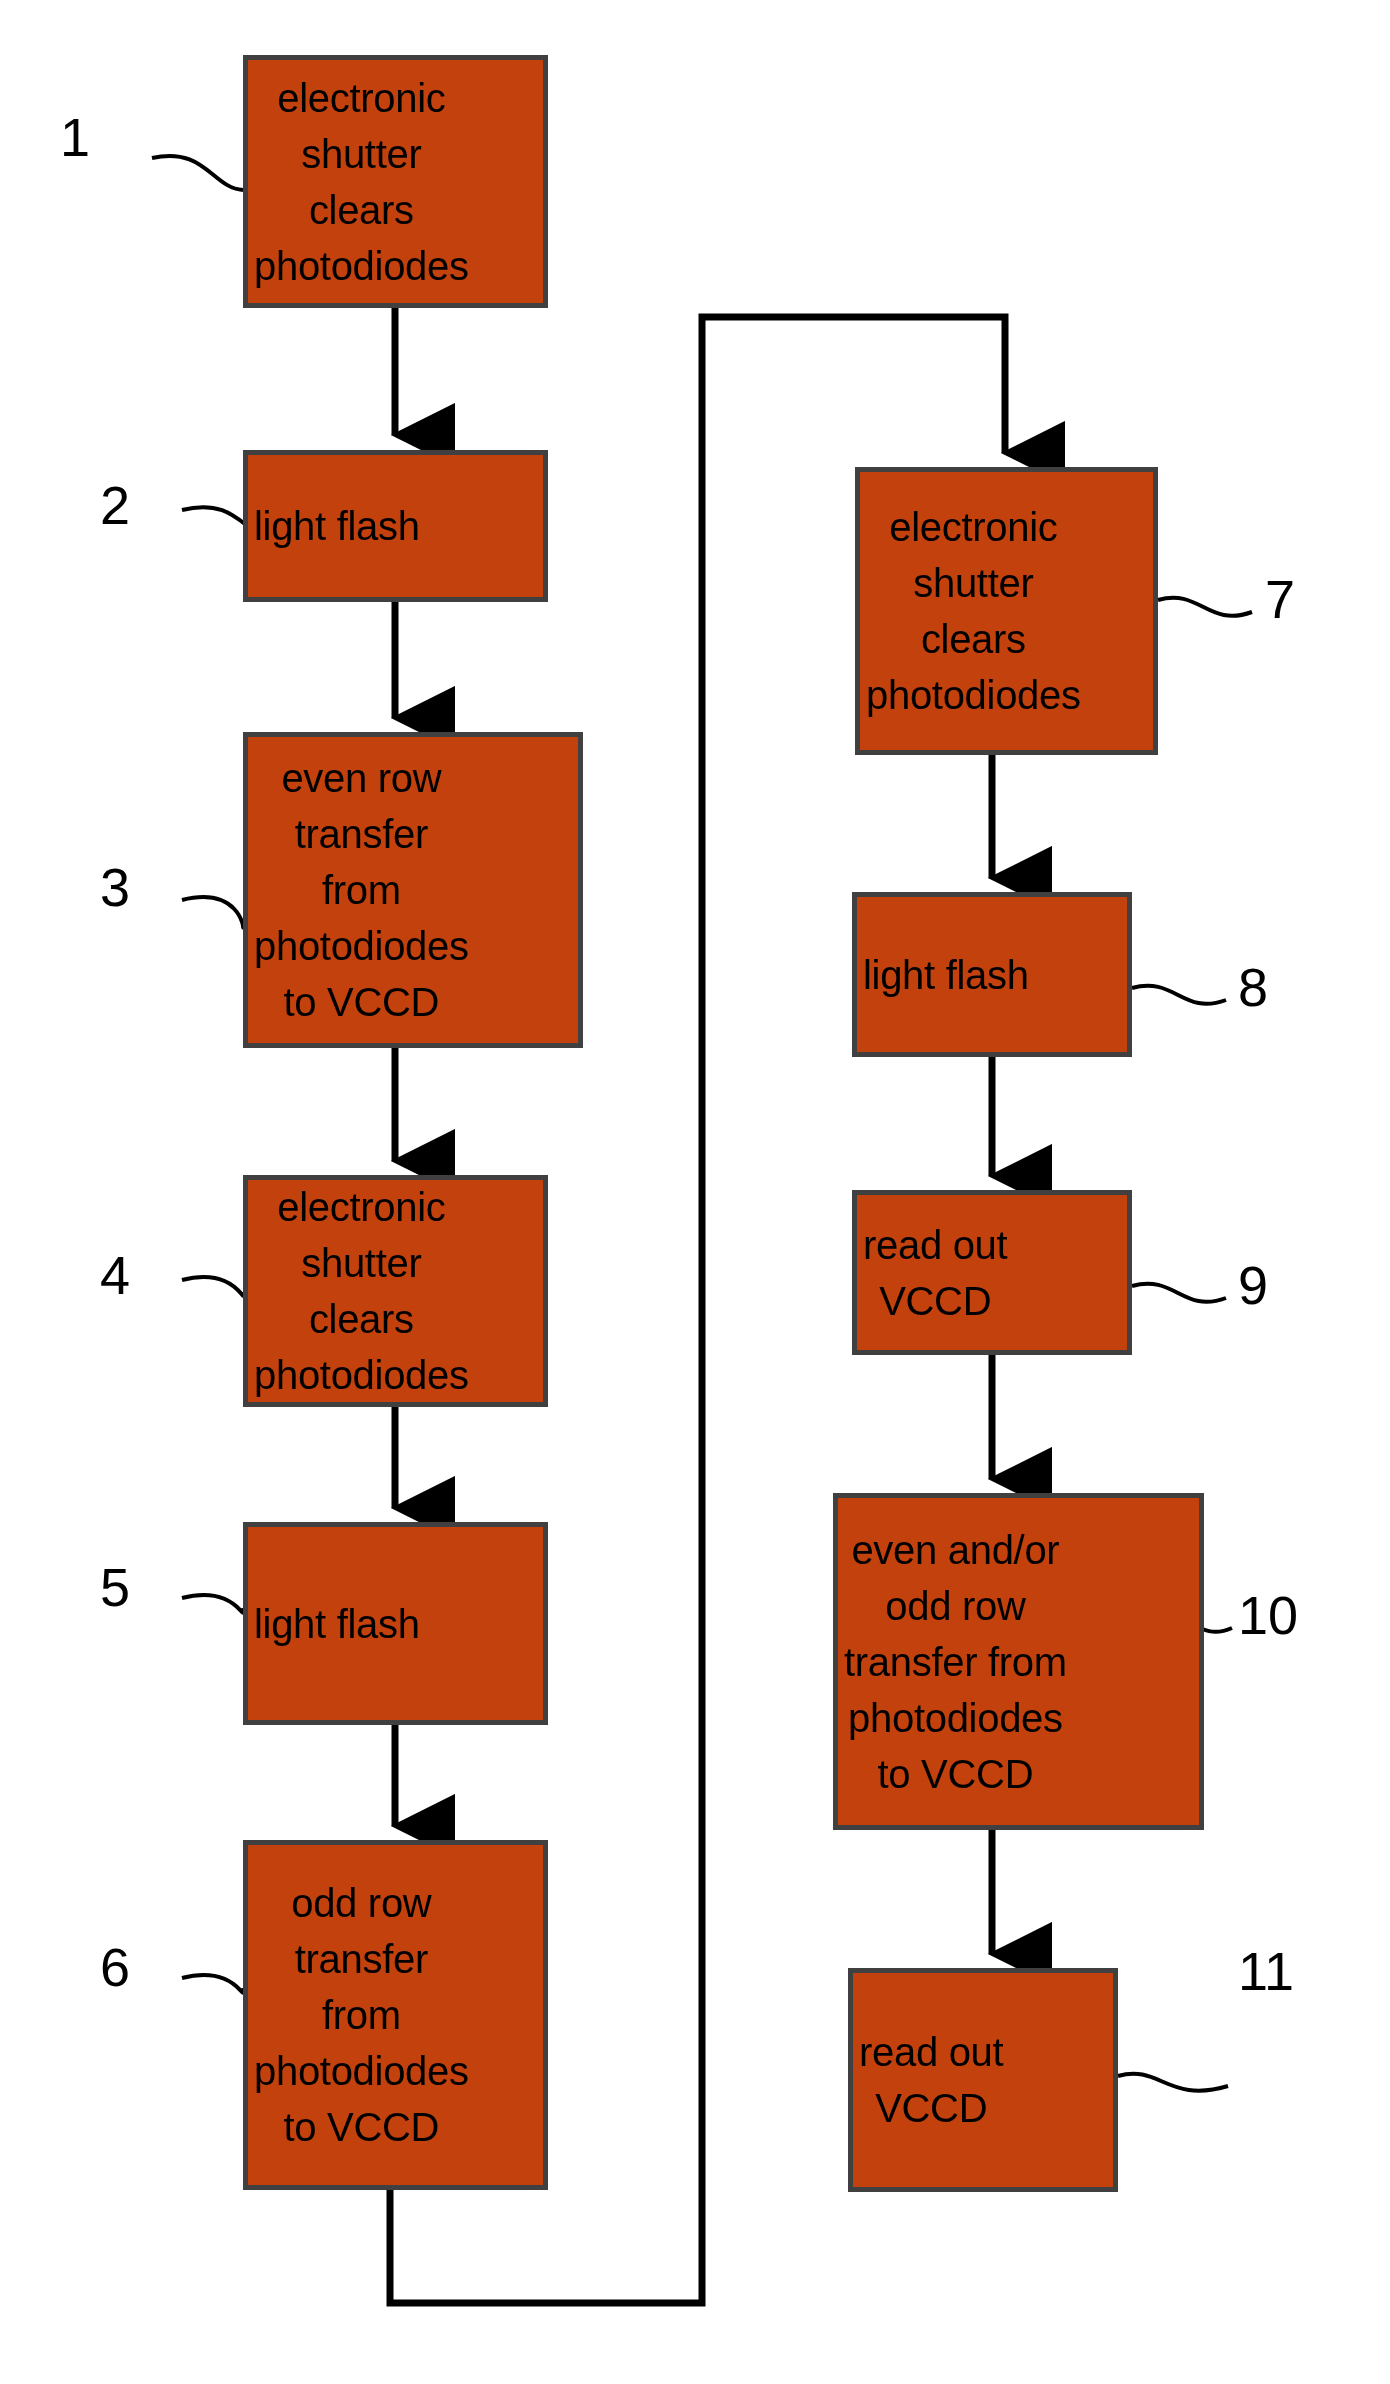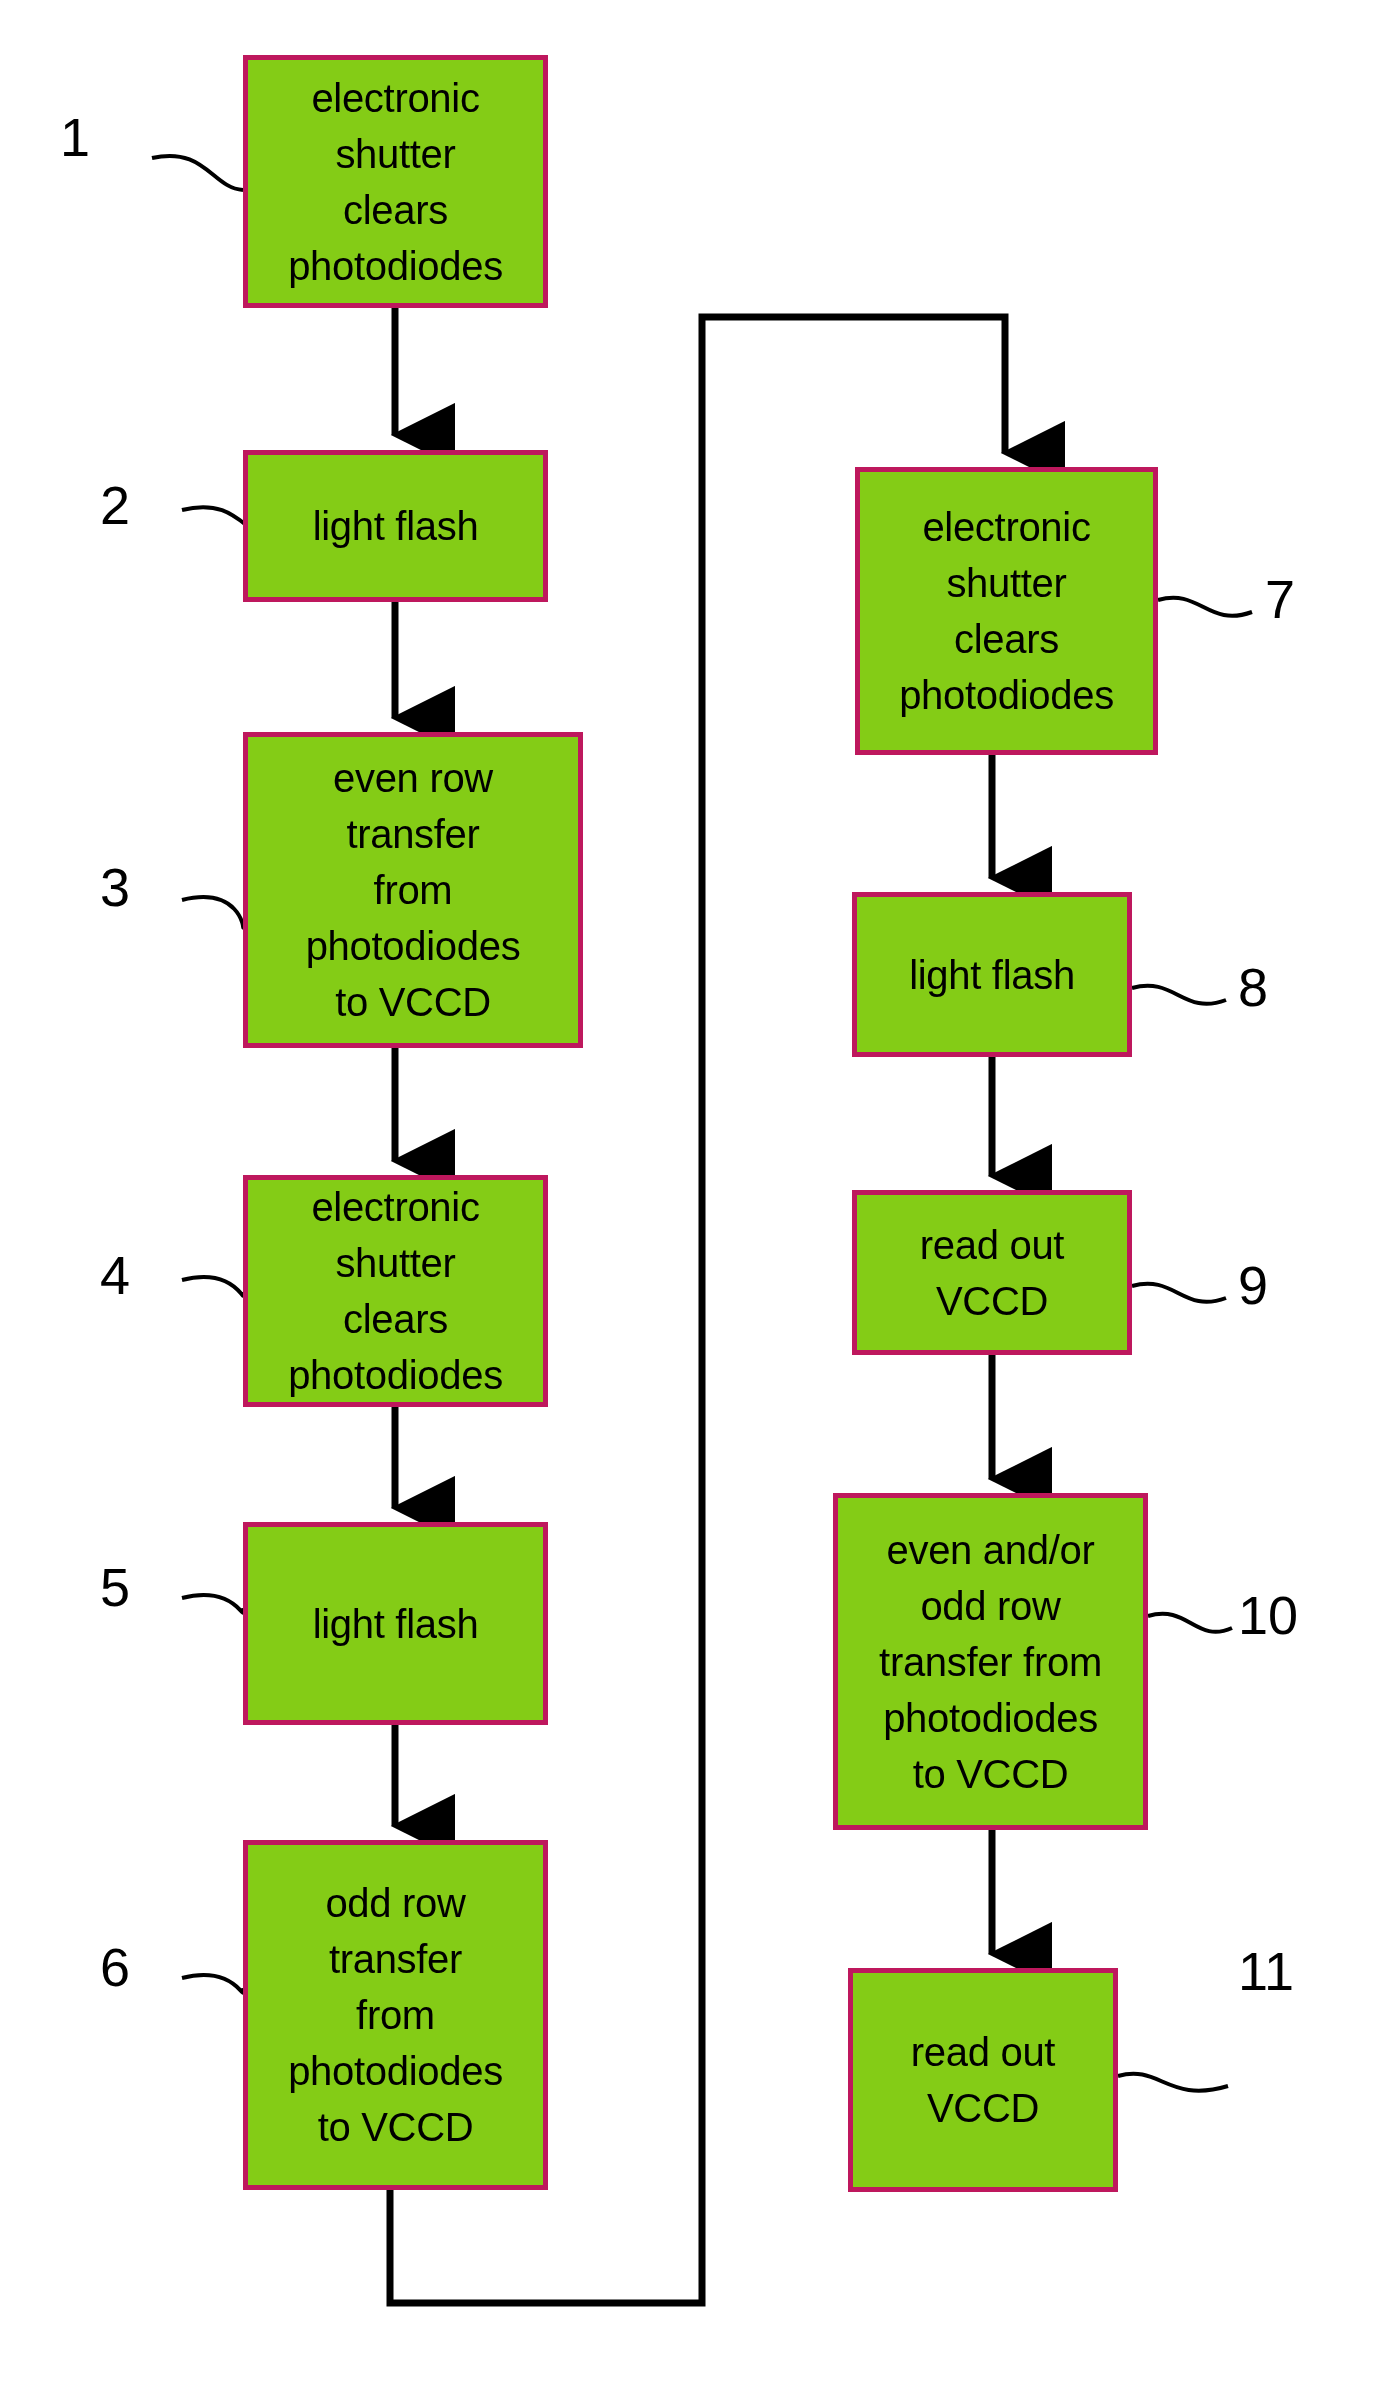--- a/index.html
+++ b/index.html
@@ -22,25 +22,24 @@
     left: 0;
     top: 0;
     width: 1390px;
     height: 2384px;
   }
 
   
   .box {
     position: absolute;
     box-sizing: border-box;
-    border: 5px solid #be185d;
-    background: #84cc16;
+    border: 5px solid #404040;
+    background: #c2410c;
     display: flex;
     align-items: center;
-    justify-content: center;
     text-align: center;
   }
   .box .box-label {
     display: block;
     font-size: 40px;
     line-height: 56px;
     letter-spacing: -0.3px;
     white-space: pre-line;
     padding: 0 6px;
   }
@@ -48,21 +47,21 @@
   
   #box-1  { left: 243px; top: 55px;   width: 305px; height: 253px; }
   #box-2  { left: 243px; top: 450px;  width: 305px; height: 152px; }
   #box-3  { left: 243px; top: 732px;  width: 340px; height: 316px; }
   #box-4  { left: 243px; top: 1175px; width: 305px; height: 232px; }
   #box-5  { left: 243px; top: 1522px; width: 305px; height: 203px; }
   #box-6  { left: 243px; top: 1840px; width: 305px; height: 350px; }
   #box-7  { left: 855px; top: 467px;  width: 303px; height: 288px; }
   #box-8  { left: 852px; top: 892px;  width: 280px; height: 165px; }
   #box-9  { left: 852px; top: 1190px; width: 280px; height: 165px; }
-  #box-10 { left: 833px; top: 1493px; width: 315px; height: 337px; }
+  #box-10 { left: 833px; top: 1493px; width: 371px; height: 337px; }
   #box-11 { left: 848px; top: 1968px; width: 270px; height: 224px; }
 
   
   .ref-num {
     position: absolute;
     font-size: 54px;
     line-height: 54px;
     font-weight: 400;
     color: #000000;
     white-space: nowrap;

